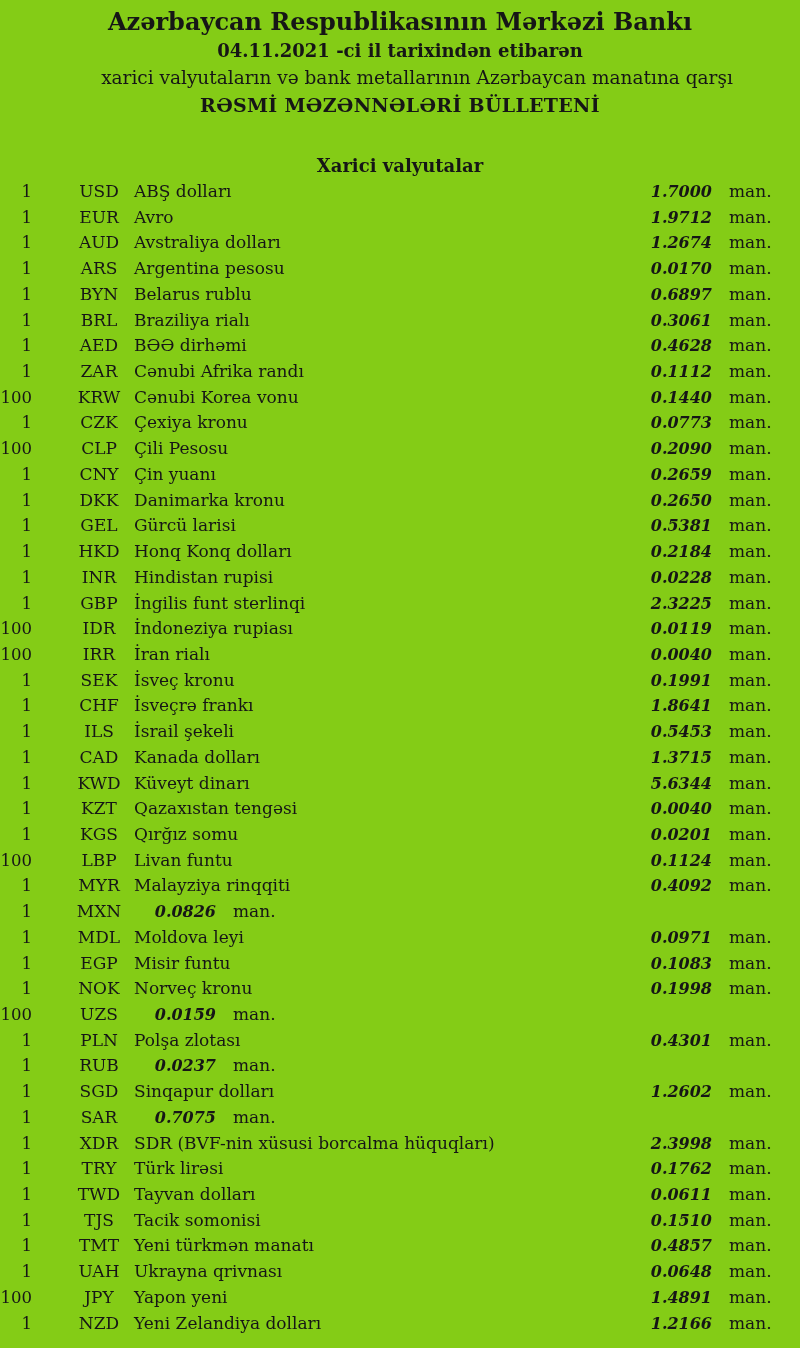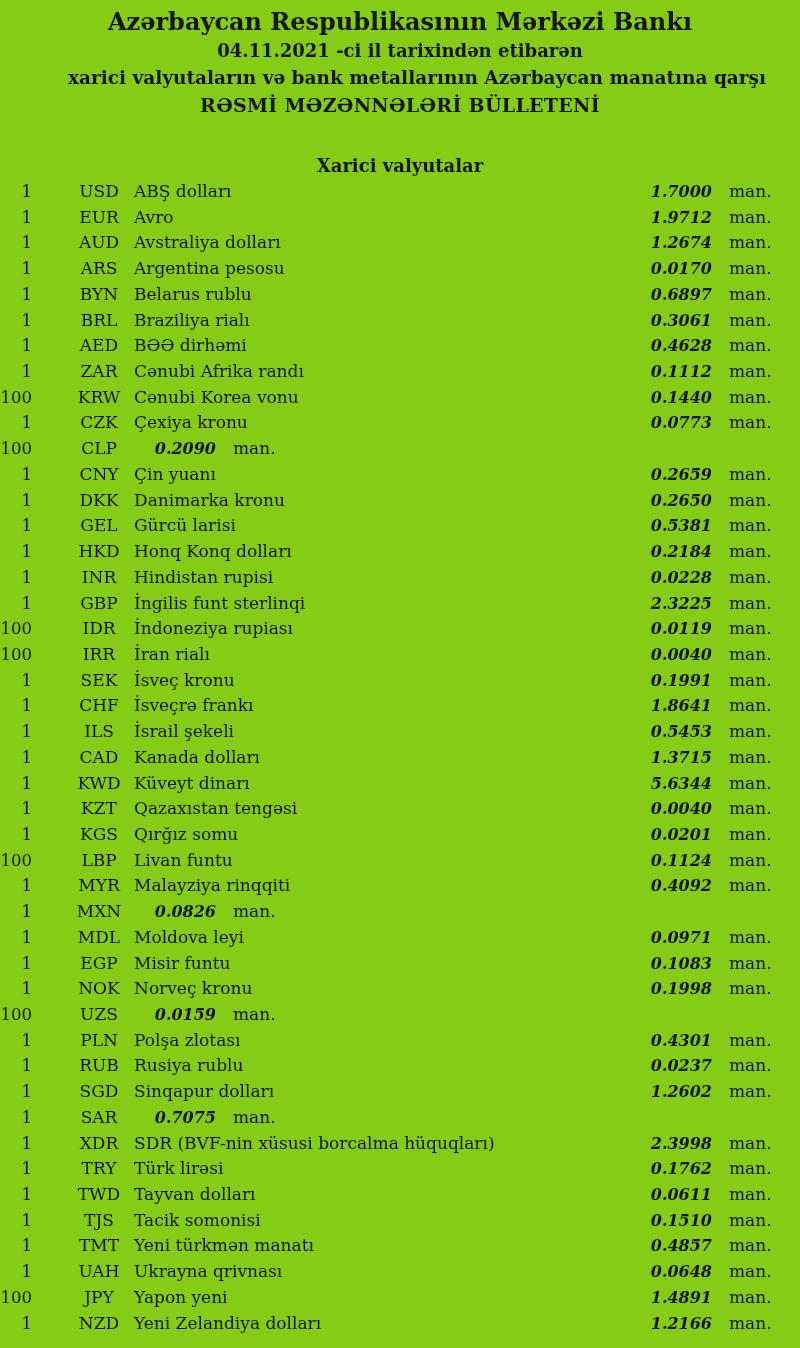--- a/index.html
+++ b/index.html
@@ -21,21 +21,21 @@
   }
   .hdr-date {
     text-align:center;
     font-weight:bold;
     font-size:18px;
     line-height:21px;
     margin-top:4px;
   }
   .hdr-subtitle {
     text-align:center;
-    font-weight:bold;
+    font-weight:normal;
     font-size:18.5px;
     line-height:22px;
     margin-top:6px;
     padding-left:34px;
   }
   .hdr-bulletin {
     text-align:center;
     font-weight:bold;
     font-size:19px;
     line-height:23px;
@@ -141,20 +141,21 @@
       <div class="rate-row">
         <span class="col-qty">1</span>
         <span class="col-code">CZK</span>
         <span class="col-name">Çexiya kronu</span>
         <span class="col-rate">0.0773</span>
         <span class="col-unit">man.</span>
       </div>
       <div class="rate-row">
         <span class="col-qty">100</span>
         <span class="col-code">CLP</span>
+        <span class="col-name">Çili Pesosu</span>
         <span class="col-rate">0.2090</span>
         <span class="col-unit">man.</span>
       </div>
       <div class="rate-row">
         <span class="col-qty">1</span>
         <span class="col-code">CNY</span>
         <span class="col-name">Çin yuanı</span>
         <span class="col-rate">0.2659</span>
         <span class="col-unit">man.</span>
       </div>
@@ -306,21 +307,20 @@
       <div class="rate-row">
         <span class="col-qty">1</span>
         <span class="col-code">PLN</span>
         <span class="col-name">Polşa zlotası</span>
         <span class="col-rate">0.4301</span>
         <span class="col-unit">man.</span>
       </div>
       <div class="rate-row">
         <span class="col-qty">1</span>
         <span class="col-code">RUB</span>
-        <span class="col-name">Rusiya rublu</span>
         <span class="col-rate">0.0237</span>
         <span class="col-unit">man.</span>
       </div>
       <div class="rate-row">
         <span class="col-qty">1</span>
         <span class="col-code">SGD</span>
         <span class="col-name">Sinqapur dolları</span>
         <span class="col-rate">1.2602</span>
         <span class="col-unit">man.</span>
       </div>

